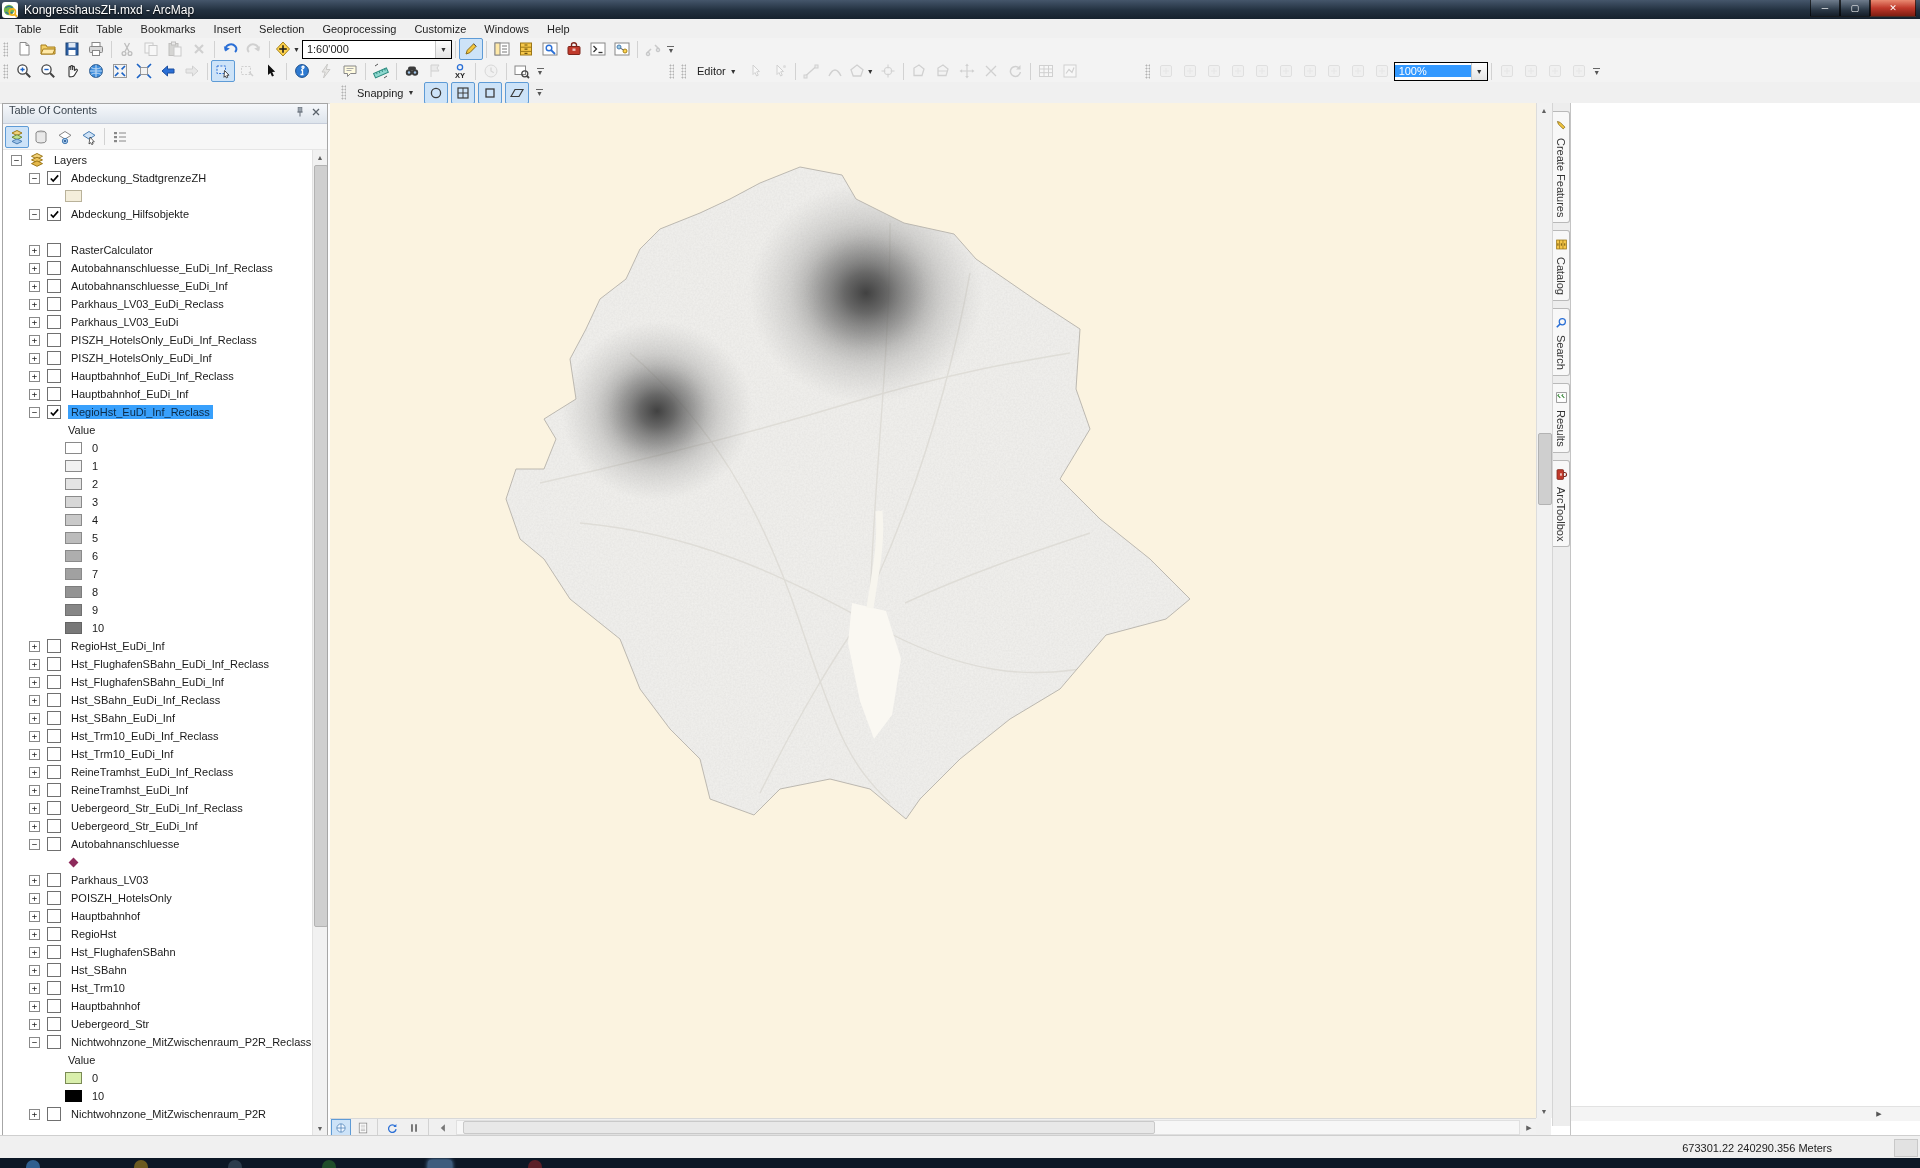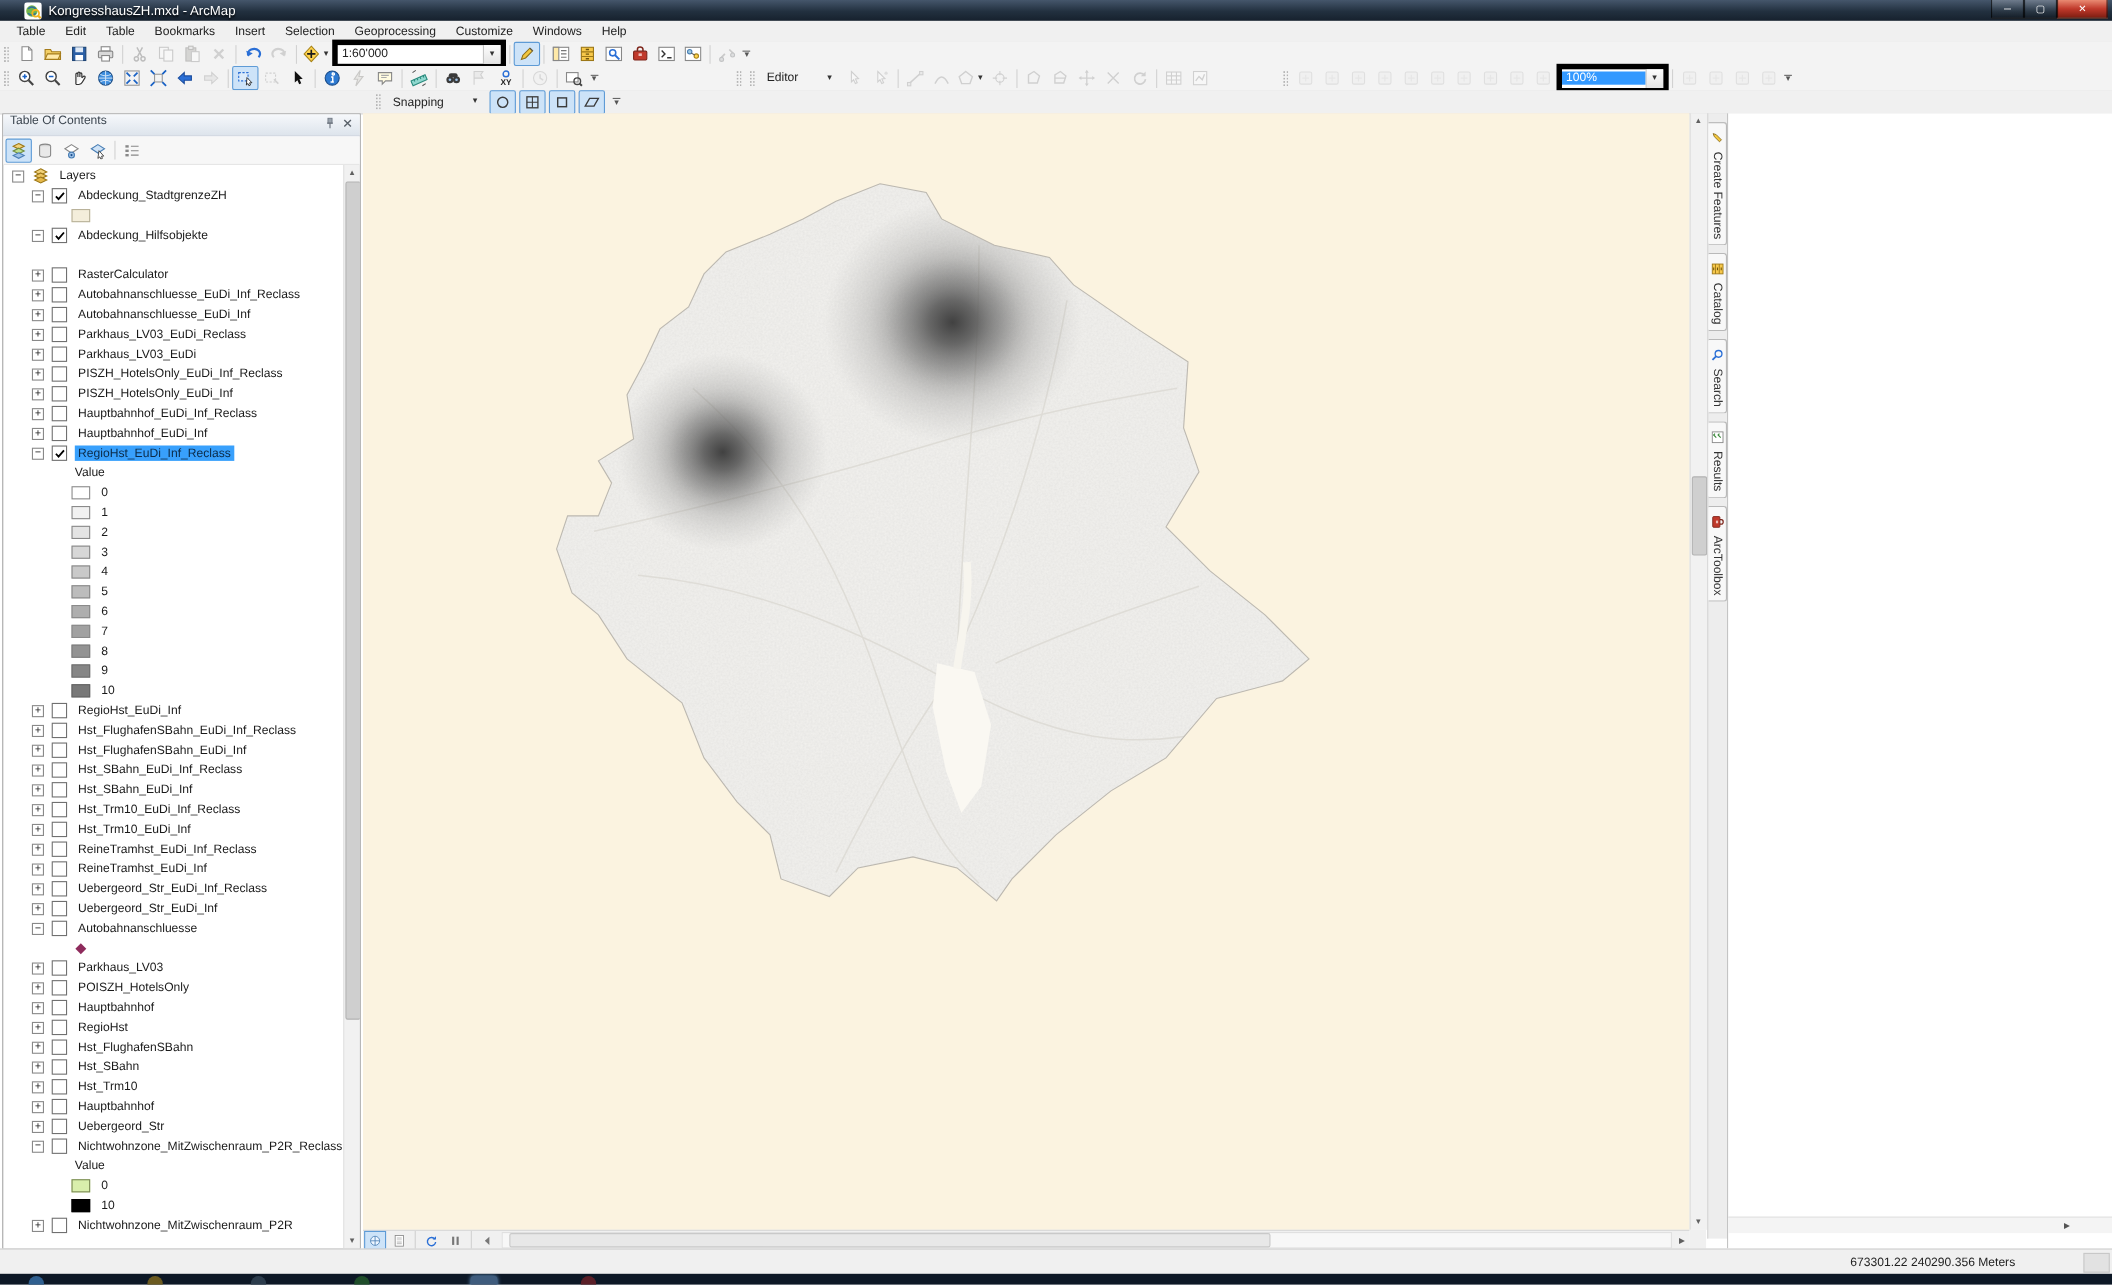--- a/index.html
+++ b/index.html
@@ -3,21 +3,21 @@
 <meta charset="utf-8">
 <style>
   html,body{margin:0;padding:0}
   body{width:1920px;height:1168px;position:relative;overflow:hidden;
        font-family:"Liberation Sans",sans-serif;font-size:11px;color:#222;background:#fff}
   svg{display:block}
 
   
   #titlebar{position:absolute;left:0;top:0;right:0;height:19px;
     background:linear-gradient(#45566b,#22303f 55%,#16212d);
-    display:flex;align-items:center;gap:6px;padding-left:22px;color:#fff}
+    display:flex;align-items:center;gap:6px;padding-left:2px;color:#fff}
   #titlebar .title{font-size:12px;text-shadow:0 1px 2px #000}
   #winbtns{position:absolute;right:4px;top:0;display:flex}
   .winbtn{width:28px;height:16px;display:flex;align-items:center;justify-content:center;
     color:#fff;font-size:9px;border:1px solid #000a;border-top:none;
     background:linear-gradient(#ffffff38,#ffffff10 50%,#0003)}
   .winbtn.close{width:44px;background:linear-gradient(#e98a72,#c0392b 50%,#7e1e12)}
 
   #menubar{position:absolute;left:0;top:19px;right:0;height:19px;background:#f0f0f0;
     border-bottom:1px solid #e3e3e3;display:flex;align-items:center;padding-left:6px}
   .menu-item{padding:2px 9px;border-radius:2px}
@@ -27,22 +27,22 @@
   #tb1{top:38px;height:22px} #tb2{top:60px;height:22px} #tb3{top:82px;height:21px;background:#f0f0f0}
   .grip{width:5px;height:15px;margin:0 4px 0 3px;flex:none;
     background-image:radial-gradient(circle,#b3b3b3 .9px,transparent 1.1px);background-size:3px 3px}
   .tbtn{height:20px;min-width:20px;padding:0 1px;display:flex;align-items:center;justify-content:center;
     border:1px solid transparent;border-radius:2px;flex:none}
   .tbtn.pressed{background:#cde3f8;border-color:#5e9bd6}
   .tbtn.dis svg{opacity:.38;filter:grayscale(.95)}
   .tbi svg{width:16px;height:16px}
   .ddarrow{font-size:7px;color:#333;margin-left:2px}
   .tbsep{width:1px;height:17px;background:#d2d2d2;margin:0 3px;flex:none}
-  .tblabel{display:flex;align-items:center;gap:23px;padding:0 7px;height:20px}
-  .combo{height:17px;background:#fff;border:5px solid #000000;display:flex;align-items:center;flex:none}
+  .tblabel{display:flex;align-items:center;gap:2px;padding:0 7px;height:20px}
+  .combo{height:17px;background:#fff;border:1px solid #000000;display:flex;align-items:center;flex:none}
   .combo .val{flex:1;padding:0 4px;white-space:nowrap;overflow:hidden}
   .combo .val.hl{background:#3399ff;color:#fff}
   .combo .cbtn{width:15px;height:100%;display:flex;align-items:center;justify-content:center;
     background:linear-gradient(#fdfdfd,#e4e4e4);border-left:1px solid #c6c6c6;font-size:7px;color:#333}
   .ovf{display:flex;flex-direction:column;align-items:center;justify-content:center;width:12px;height:18px;color:#555}
   .ovf b{display:block;width:7px;height:1px;background:#666;margin-bottom:2px}
   .ovf i{font-style:normal;font-size:7px;line-height:4px}
 
   
   #toc{position:absolute;left:2px;top:103px;width:324px;height:1031px;background:#fff;

